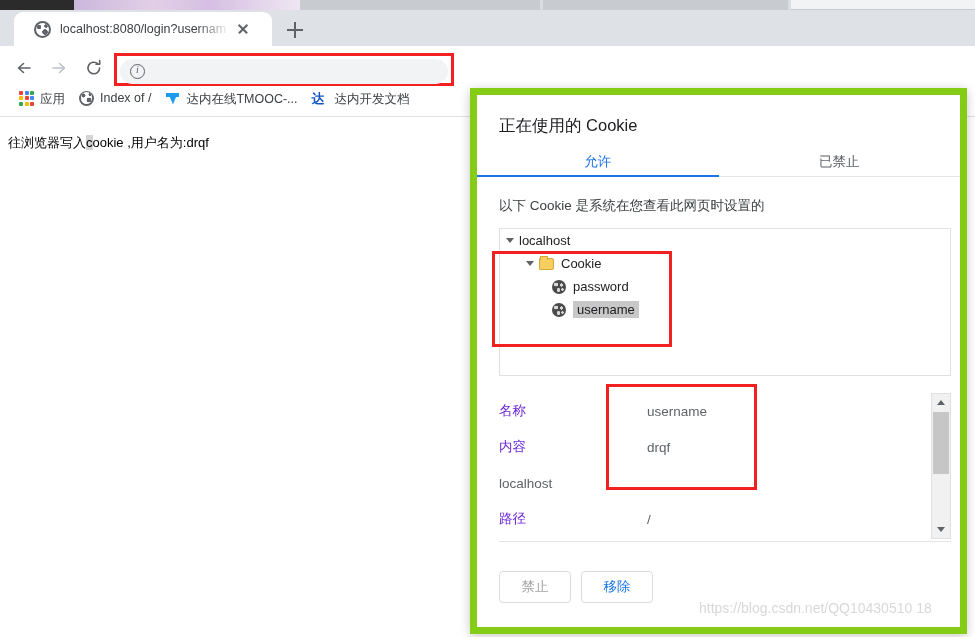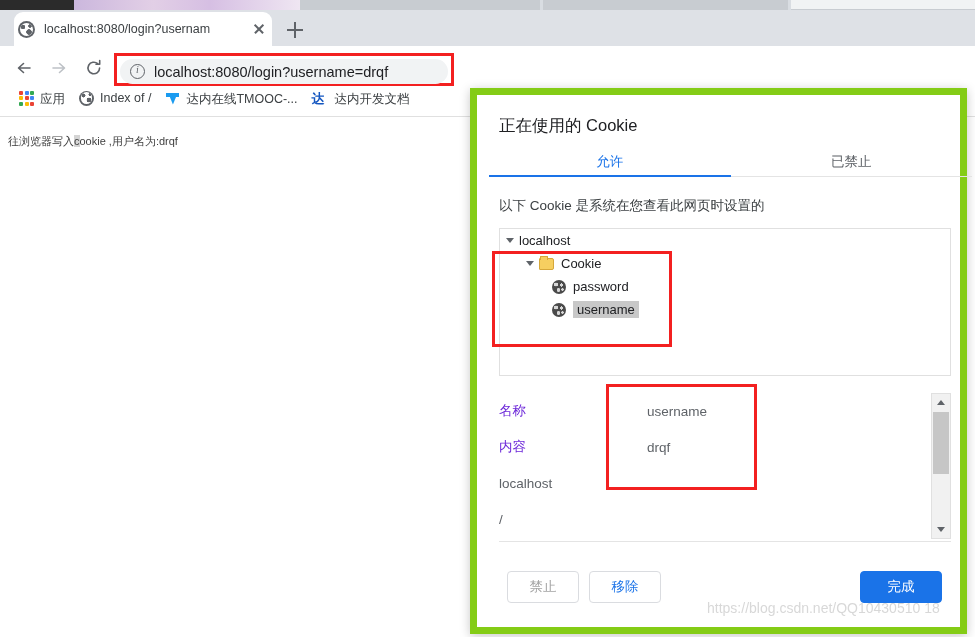--- a/index.html
+++ b/index.html
@@ -28,21 +28,21 @@
   .behind-white { position:absolute; left:791px; top:0; width:184px; height:9px; background:#f1f3f4; }
 
   
   .tabstrip {
     position: absolute; left: 0; top: 10px; width: 975px; height: 36px;
     background: #dee1e6;
   }
   .tab {
     position: absolute; left: 14px; top: 2px; width: 258px; height: 34px;
     background: #fff; border-radius: 9px 9px 0 0;
-    display: flex; align-items: center; padding: 0 4px;
+    display: flex; align-items: center; padding: 0 20px;
   }
   .tab-favicon {
     width: 17px; height: 17px; border-radius: 50%;
     background: #5f6368; margin-right: 9px; flex: 0 0 auto;
     position: relative; overflow: hidden;
   }
   .tab-favicon::before {
     content: ""; position: absolute; left: 2px; top: 2px; width: 13px; height: 13px;
     border-radius: 50%; background: #fff;
   }
@@ -147,36 +147,36 @@
     width: 17px; height: 15px; margin-right: 6px; flex:0 0 auto;
     font-size: 13px; font-weight: bold; color: #1557c0; line-height: 15px;
   }
 
   
   .page {
     position: absolute; left: 0; top: 118px; width: 975px; height: 519px; background: #fff;
   }
   .page-text {
     position: absolute; left: 8px; top: 16px;
-    font-size: 11px; color: #404040; white-space: nowrap;
+    font-size: 13px; color: #000000; white-space: nowrap;
   }
   .page-text .sel { background: #d4d4d4; }
 
   
   .dialog {
     position: absolute; left: 470px; top: 88px; width: 497px; height: 546px;
     background: #fff; border: 7px solid #84cc16;
     box-shadow: 0 2px 10px rgba(0,0,0,.22);
   }
   .dlg-title {
     position: absolute; left: 22px; top: 20px;
     font-size: 16.5px; color: #202124;
   }
   .dlg-tabs {
-    position: absolute; left: 12px; top: 52px; width: 100%; height: 30px;
+    position: absolute; left: 0; top: 52px; width: 100%; height: 30px;
     display: flex; border-bottom: 1px solid #e4e4e4;
   }
   .dlg-tab {
     flex: 1 1 50%; text-align: center; font-size: 13.5px; color: #5f6368;
     line-height: 29px; position: relative;
   }
   .dlg-tab.active { color: #1a73e8; }
   .dlg-tab.active::after {
     content: ""; position: absolute; left: 0; bottom: -1px; width: 100%; height: 2.5px;
     background: #1a73e8;
@@ -244,21 +244,21 @@
   .sbar-arrow.down { bottom: 0; }
   .chev { width: 0; height: 0; border-left: 4.5px solid transparent; border-right: 4.5px solid transparent; }
   .chev.up { border-bottom: 5px solid #5f6368; }
   .chev.down { border-top: 5px solid #5f6368; }
   .sbar-thumb {
     position: absolute; left: 1px; top: 18px; width: 16px; height: 62px; background: #c6c6c6;
   }
 
   
   .dlg-footer {
-    position: absolute; left: 8px; bottom: 0; width: 100%; height: 74px;
+    position: absolute; left: 0; bottom: 0; width: 100%; height: 74px;
   }
   .btn {
     position: absolute; top: 18px; height: 32px; border-radius: 4px;
     font-size: 13.5px; display: flex; align-items: center; justify-content: center;
     border: 1px solid #dadce0; background: #fff;
   }
   .btn-disabled { left: 22px; width: 72px; color: #a4a4a4; }
   .btn-remove   { left: 104px; width: 72px; color: #1a73e8; }
   .btn-done {
     left: 375px; width: 82px; background: #1a73e8; border-color: #1a73e8; color: #fff;
@@ -311,21 +311,20 @@
       <svg class="arrow-svg" width="20" height="20" viewBox="0 0 20 20">
         <path d="M15.6 10 a5.8 5.8 0 1 1 -1.9 -4.3" fill="none" stroke="#5f6368" stroke-width="1.6" stroke-linecap="round"></path>
         <path d="M15.7 2.6 V6.3 H12" fill="none" stroke="#5f6368" stroke-width="1.6" stroke-linecap="round" stroke-linejoin="round"></path>
       </svg>
     </div>
   </div>
 
   <div class="omnibox-wrap">
     <div class="omnibox">
       <span class="info-icon"></span>
-      <span class="omnibox-text">localhost:8080/login?username=drqf</span>
     </div>
   </div>
 
   <div class="bookmarks">
     <div class="bm">
       <span class="apps-icon">
         <i style="background:#ea4335"></i>
           <i style="background:#4285f4"></i>
           <i style="background:#34a853"></i>
         <i style="background:#fbbc05"></i>
@@ -392,39 +391,39 @@
           <span class="det-val">username</span>
         </div>
         <div class="det-row">
           <span class="det-key">内容</span>
           <span class="det-val">drqf</span>
         </div>
         <div class="det-row">
           <span class="det-val">localhost</span>
         </div>
         <div class="det-row">
+          <span class="det-key">路径</span>
           <span class="det-val">/</span>
         </div>
       </div>
       <div class="sbar">
         <div class="sbar-arrow up">
             <span class="chev up"></span>
           </div>
         <div class="sbar-thumb"></div>
         <div class="sbar-arrow down">
             <span class="chev down"></span>
           </div>
       </div>
       <div class="det-sep"></div>
     </div>
 
     <div class="dlg-footer">
       <div class="btn btn-disabled">禁止</div>
       <div class="btn btn-remove">移除</div>
-      <div class="btn btn-done">完成</div>
       <div class="watermark">https://blog.csdn.net/QQ10430510 18</div>
     </div>
   </div>
 
   <div class="annot annot-tree"></div>
   <div class="annot annot-det"></div>
 
 </div>
 
 </body></html>

